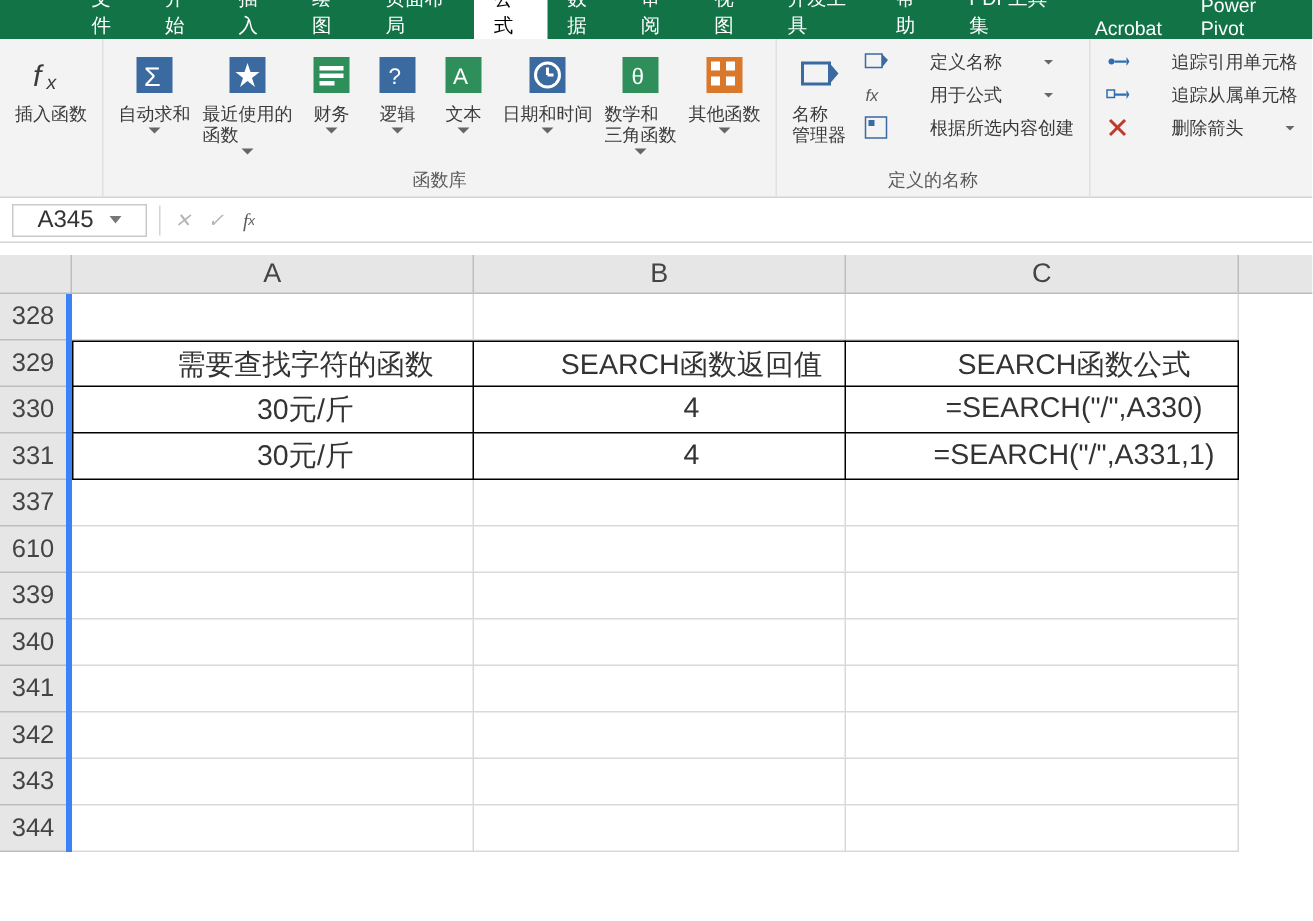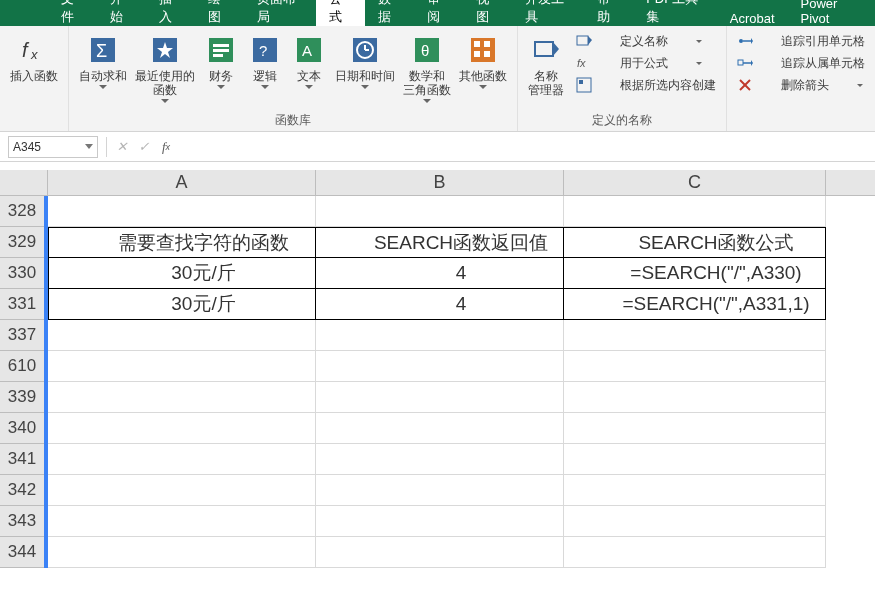--- a/index.html
+++ b/index.html
@@ -10,32 +10,32 @@
 .menubar .tab { color:#fff; padding:0 13px; display:flex; align-items:center; font-size:13px; cursor:pointer; }
 .menubar .tab.active { background:#fff; color:#000000; }
 
 
 .ribbon { background:#f3f3f3; border-bottom:1px solid #d4d4d4; height:106px; display:flex; }
 .rgroup { border-right:1px solid #e0e0e0; padding:4px 6px 2px 6px; display:flex; flex-direction:column; justify-content:space-between; }
 .rgroup-body { display:flex; flex:1; }
 .rgroup-label { text-align:center; font-size:12px; color:#5a5a5a; padding:2px 0 0 0; }
 .bigbtn { display:flex; flex-direction:column; align-items:center; justify-content:flex-start; width:auto; min-width:44px; padding:2px 4px; cursor:pointer; }
 .bigbtn .icon { width:32px; height:32px; margin:2px 0 3px 0; display:flex; align-items:center; justify-content:center; }
-.bigbtn .lbl { font-size:12px; color:#3b3b3b; text-align:center; line-height:14px; white-space:pre; }
+.bigbtn .lbl { font-size:12px; color:#3b3b3b; text-align:left; line-height:14px; white-space:pre; }
 .drop::after { content:""; display:block; width:0; height:0; border-left:4px solid transparent; border-right:4px solid transparent; border-top:4px solid #666; margin:2px auto 0 auto; }
 
 .smallrow { display:flex; align-items:center; height:22px; padding:0 4px; cursor:pointer; color:#3b3b3b; font-size:12px; white-space:nowrap;gap:24px; }
 .smallrow .sicon { width:16px; height:16px; margin-right:4px; display:flex; align-items:center; justify-content:center; }
 .mini-drop::after { content:""; display:inline-block; width:0;height:0;border-left:3px solid transparent;border-right:3px solid transparent;border-top:3px solid #666; margin-left:4px; vertical-align:middle; }
 
 .stack { display:flex; flex-direction:column; }
 
 
 .fbar { height:30px; border-bottom:1px solid #d4d4d4; display:flex; align-items:center; background:#fff; }
-.namebox { width:90px; height:22px; border:1px solid #c9c9c9; margin:0 4px 0 8px; padding:0 4px; font-size:12px; display:flex; align-items:center; justify-content:space-between; }
+.namebox { width:90px; height:22px; border:1px solid #c9c9c9; margin:0 4px 0 8px; padding:0 16px; font-size:16px; display:flex; align-items:center; justify-content:space-between; }
 .namebox-drop { width:0;height:0;border-left:4px solid transparent;border-right:4px solid transparent;border-top:5px solid #777; }
 .divider { width:1px; height:20px; background:#d4d4d4; margin:0 4px; }
 .fbar-btn { width:22px; height:22px; display:flex; align-items:center; justify-content:center; color:#b5b5b5; font-size:13px; cursor:pointer; font-style:italic; }
 .formula-input { flex:1; height:22px; border:none; outline:none; padding:0 6px; font-size:12px; }
 
 
 .grid-wrap { position:relative; }
 .corner { position:absolute; left:0; top:0; width:48px; height:26px; background:#e6e6e6; border-right:1px solid #bdbdbd; border-bottom:1px solid #bdbdbd; }
 .colheads { position:absolute; left:48px; top:0; right:0; height:26px; display:flex; background:#e6e6e6; border-bottom:1px solid #bdbdbd; }
 .colhead { border-right:1px solid #bdbdbd; display:flex; align-items:center; justify-content:center; font-size:18px; color:#444; }

